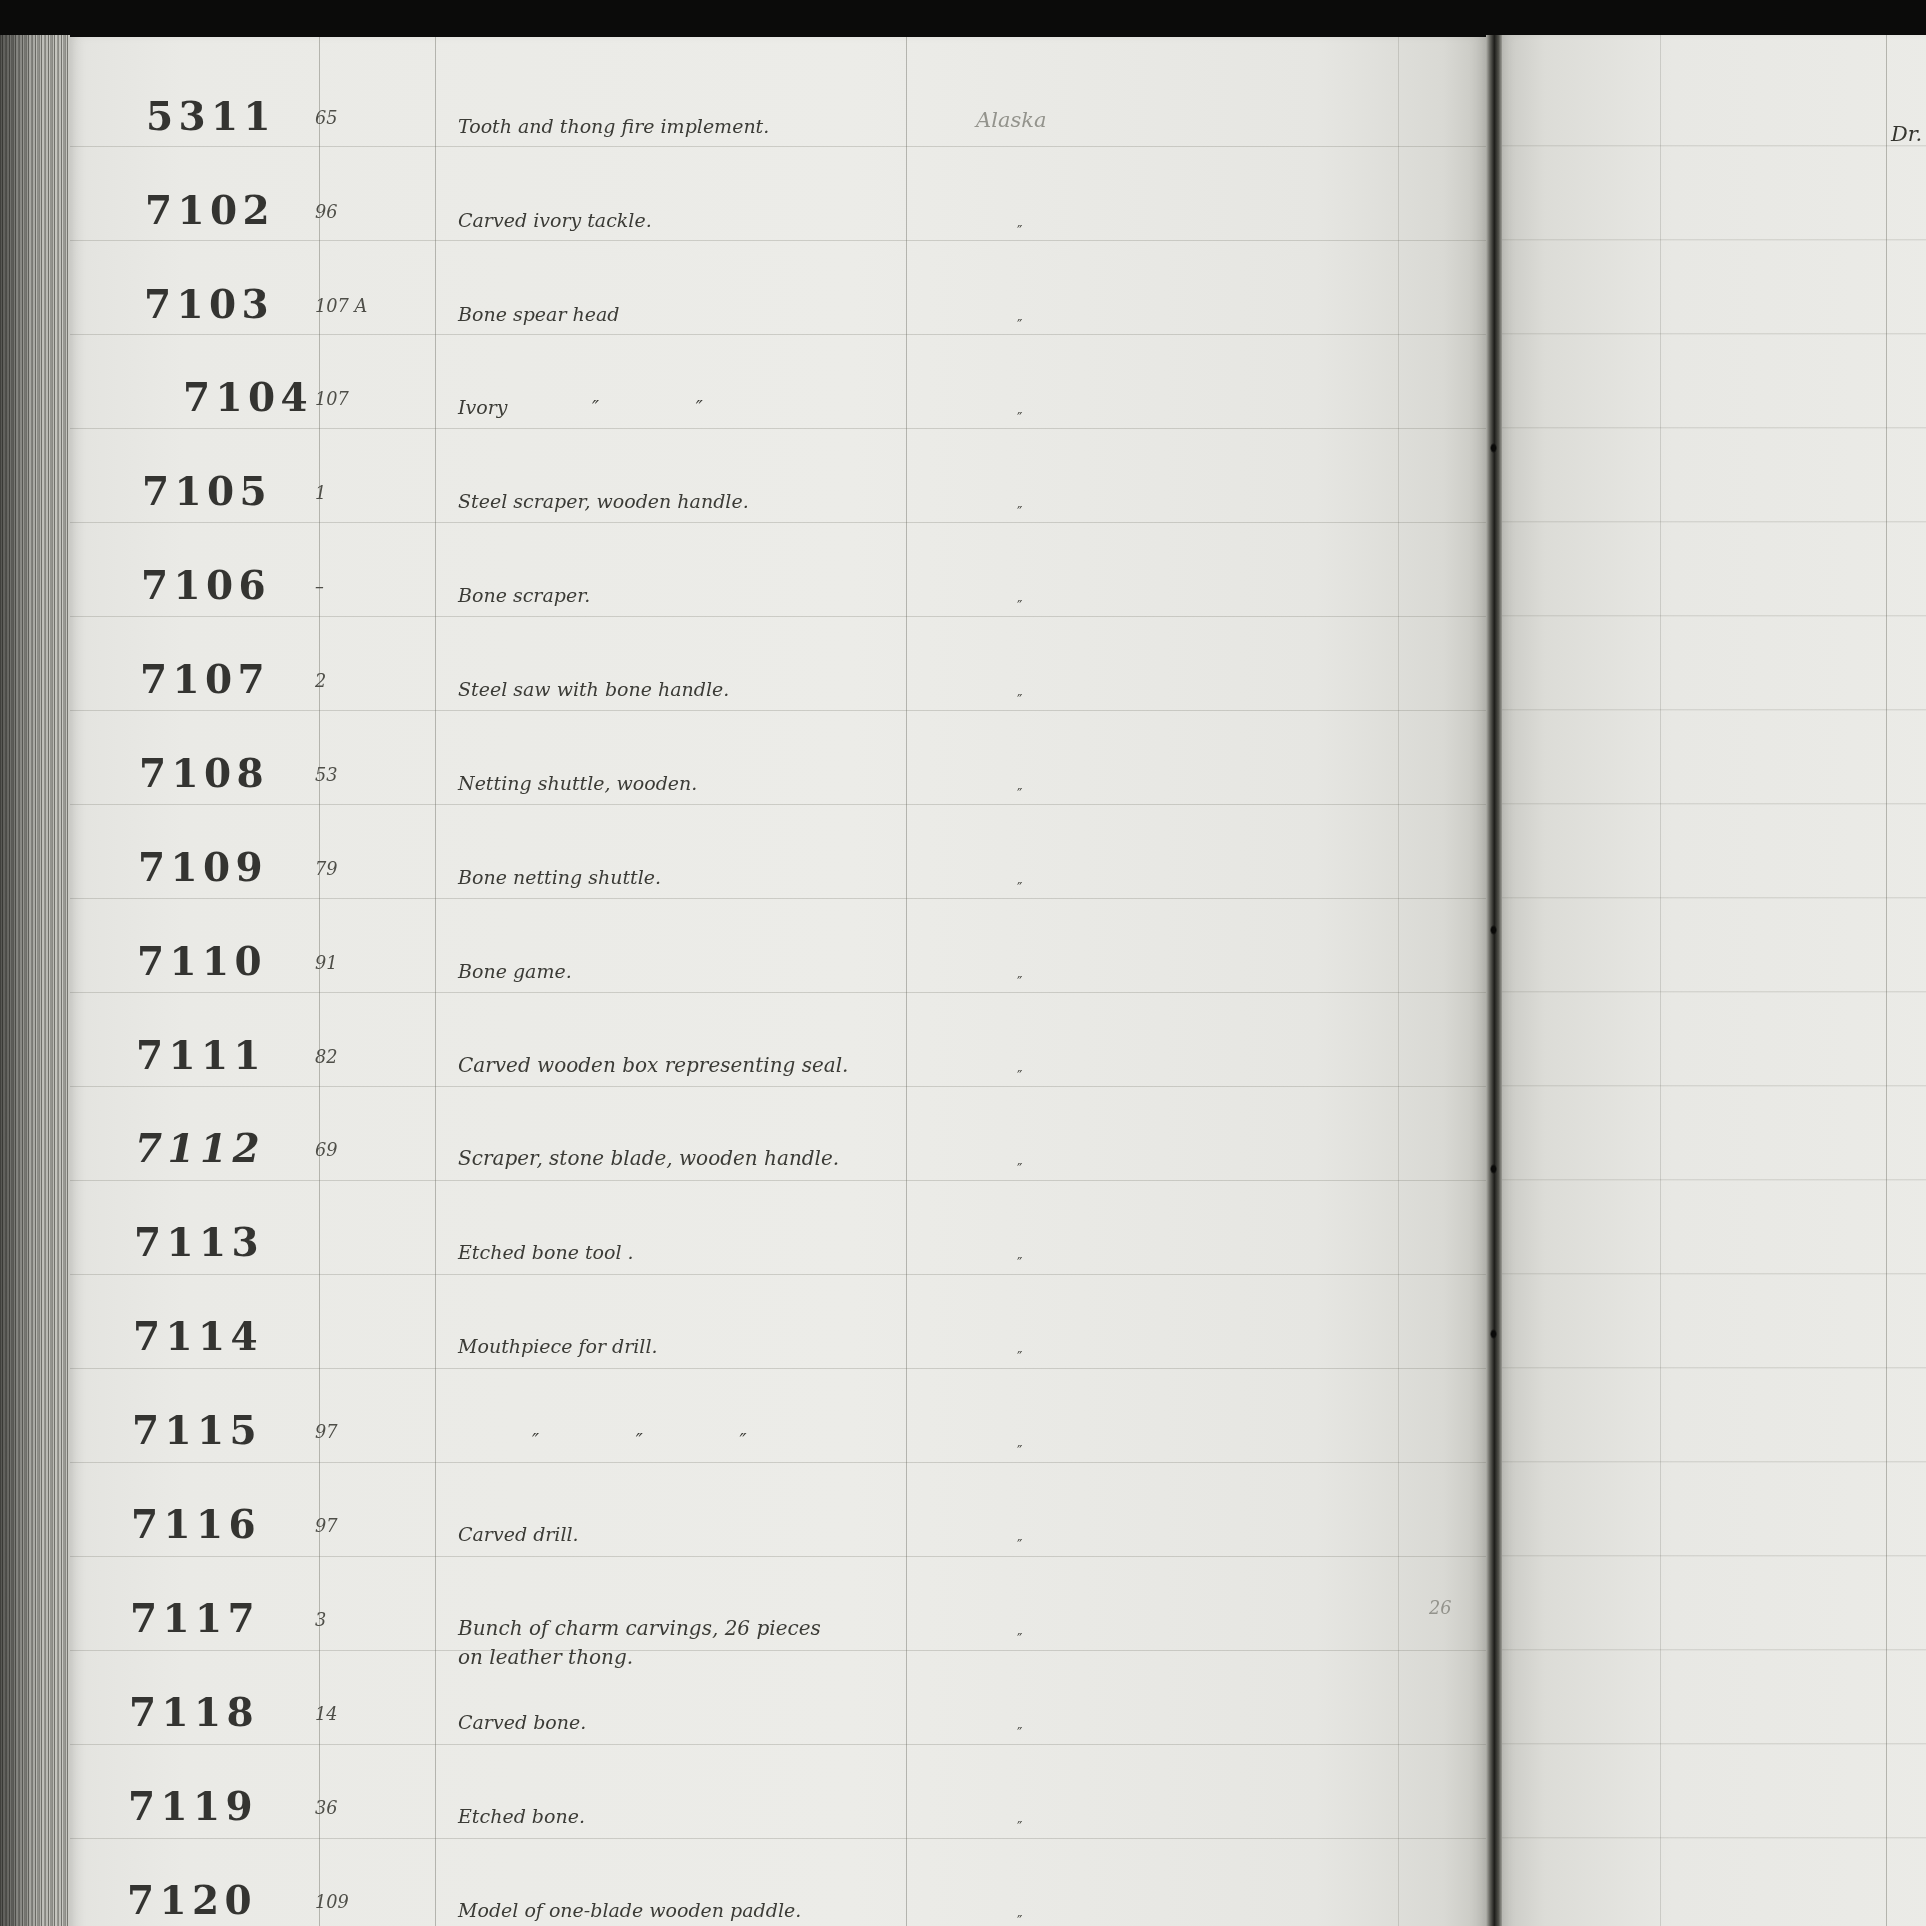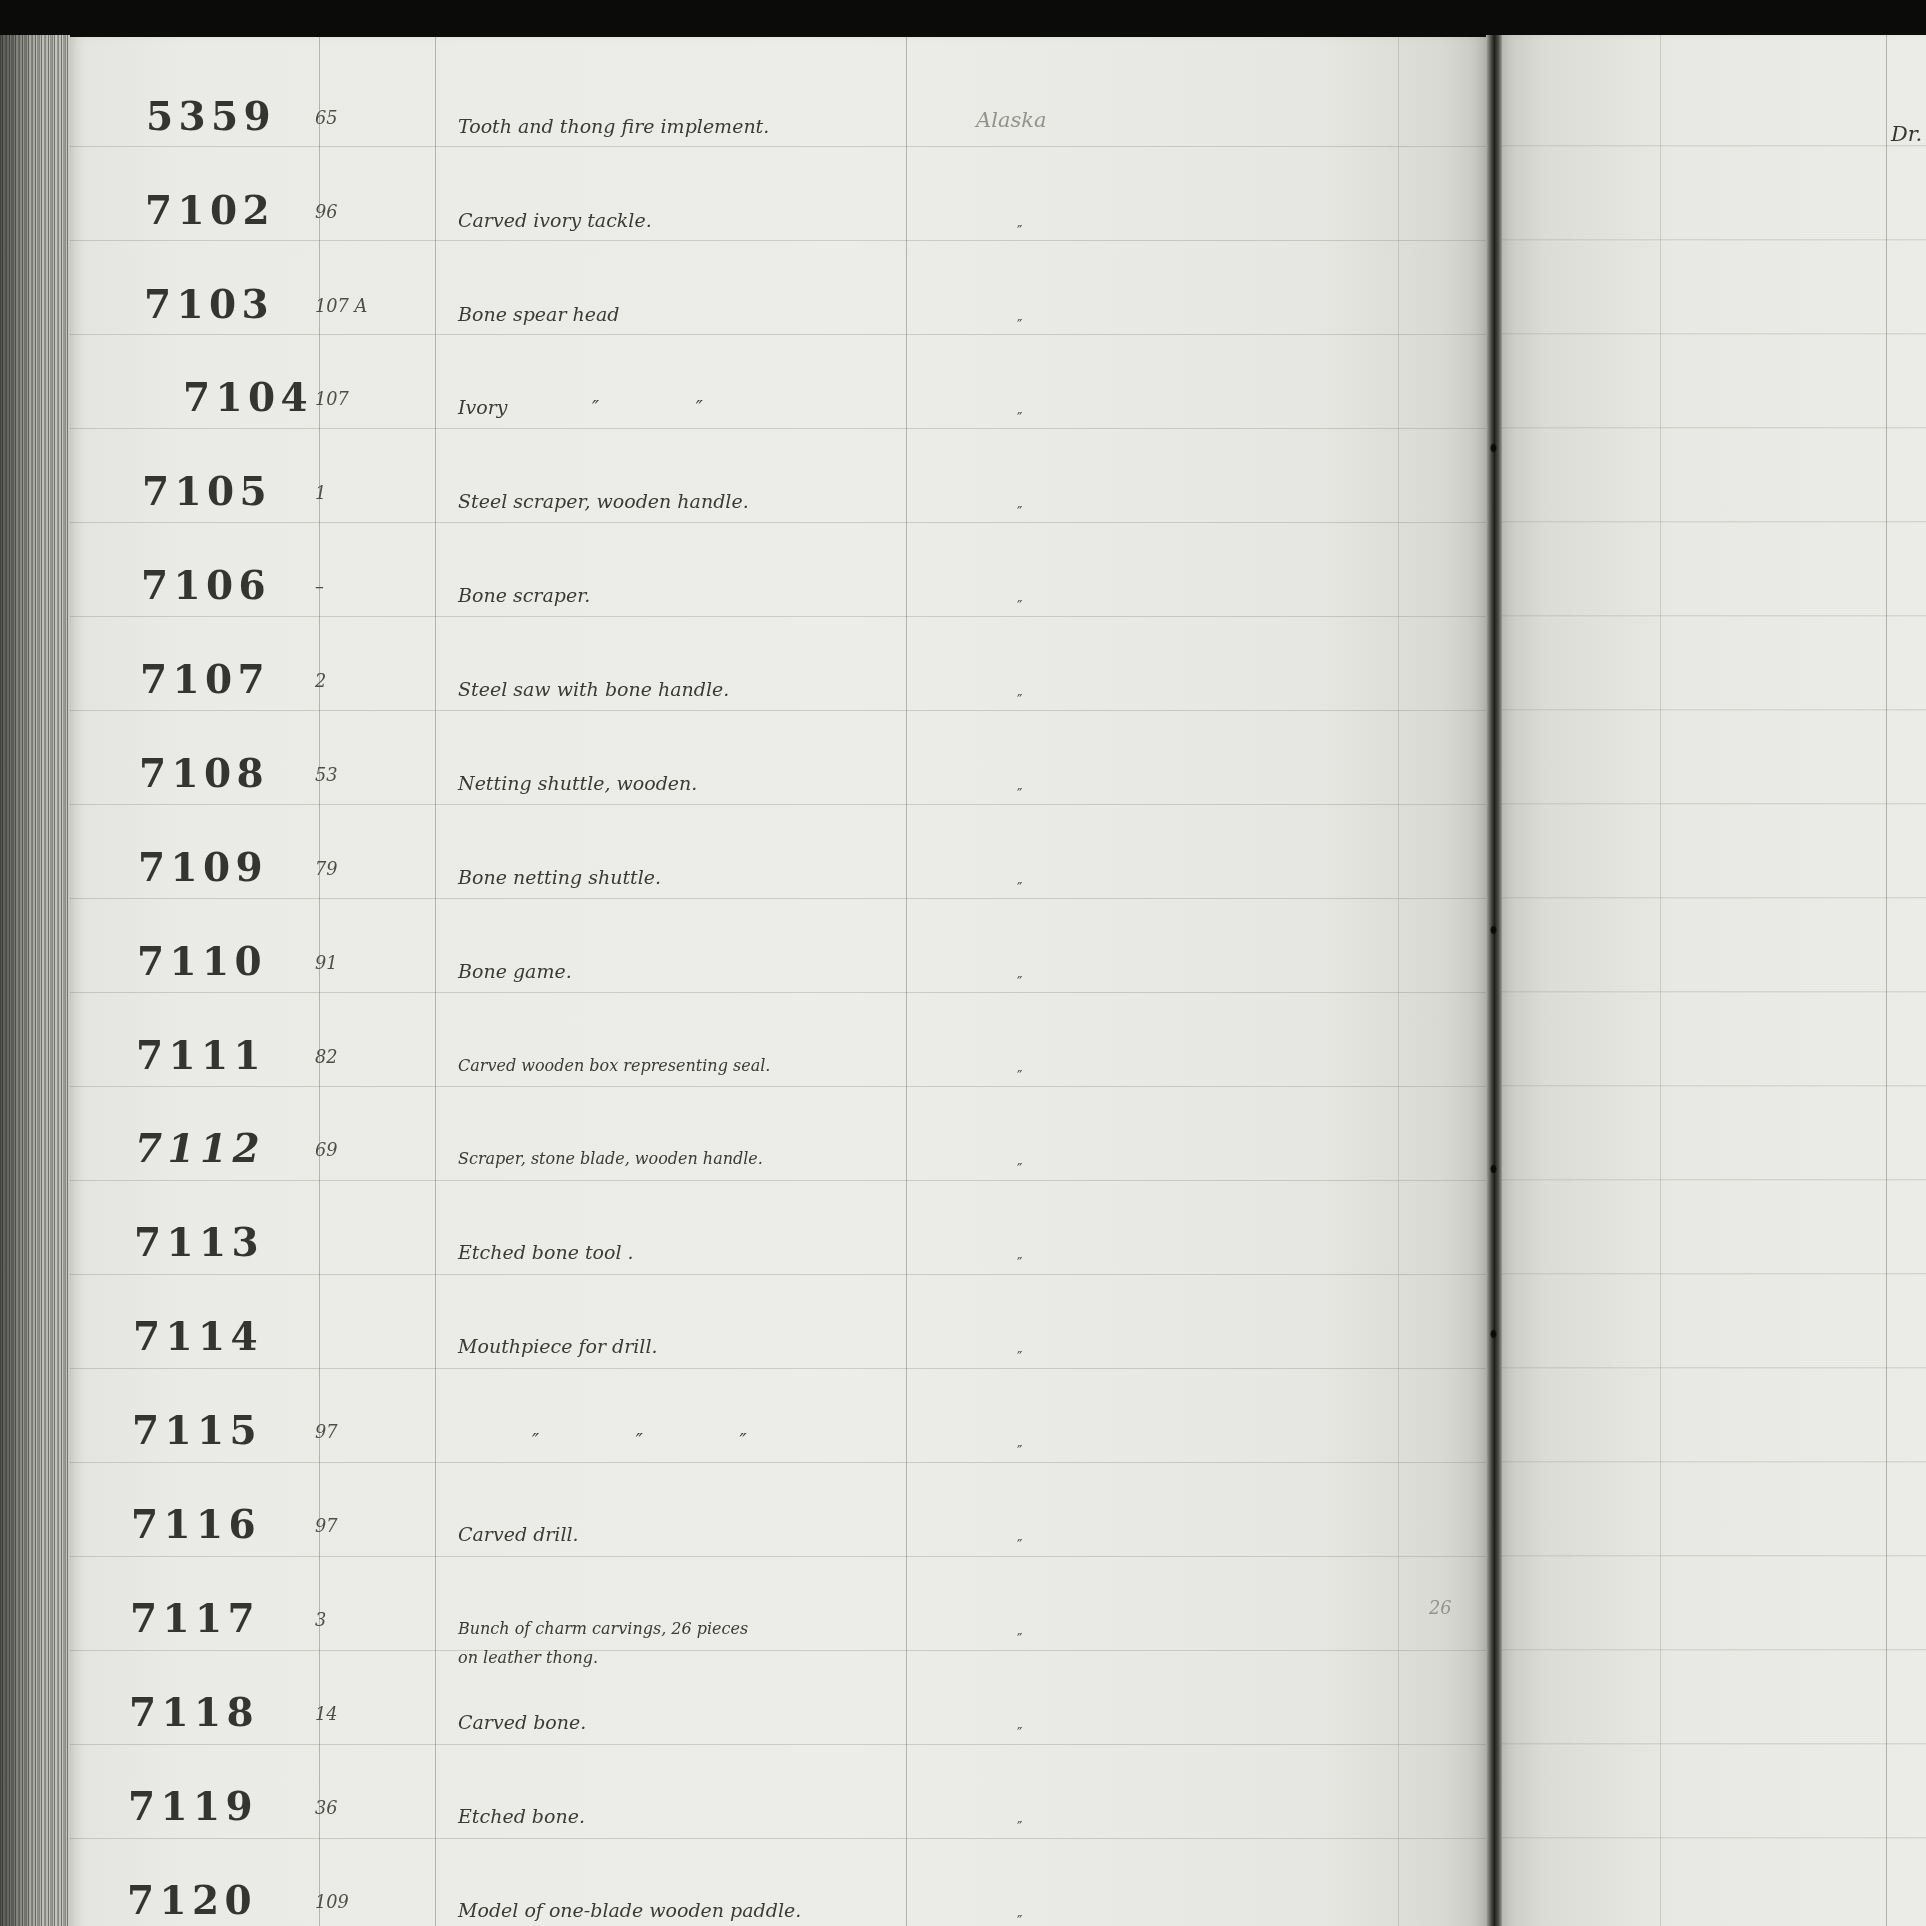--- a/index.html
+++ b/index.html
@@ -44,21 +44,21 @@
   .stamp{font-weight:700;font-size:39px;line-height:39px;letter-spacing:5.4px;
          color:rgba(26,26,24,.88);filter:blur(0.3px);top:29px;}
   .suffix{font-weight:700;font-size:15.4px;line-height:15.4px;letter-spacing:1.2px;
           color:rgba(30,30,27,.85);filter:blur(0.2px);left:259px;top:65px;}
   .hand{font-style:italic;color:#3b3b36;filter:blur(0.1px);}
   .orig{left:315px;top:40px;width:119px;text-align:center;font-style:italic;
         font-size:17.7px;line-height:21.6px;color:#4e4e48;filter:blur(0.1px);}
   .orig sup{font-size:11.6px;letter-spacing:1.5px;}
   .desc1{left:458px;top:47px;font-size:19px;line-height:23px;}
   .desc2{left:458px;top:76px;font-size:19px;line-height:23px;}
-  .row.small .desc1,.row.small .desc2{font-size:16px;}
+  .row.small .desc1,.row.small .desc2{font-size:20px;}
   .row.indent .desc1{left:532px;}
   .pencil{color:#93938c;margin-left:28px;}
   .loc-first{left:948px;top:40px;font-size:21px;line-height:25px;}
   .qty{left:1401px;top:28.5px;font-size:17.7px;line-height:19px;text-align:right;}
   .col-first{left:1891px;top:54px;font-size:21px;line-height:25px;color:#35352f;}
   .ditto{font-size:14.6px;line-height:14.6px;color:#4a4a44;filter:blur(0.1px);}
   .loc-ditto{left:1017px;top:62px;}
   .note{left:2472px;top:58px;font-size:15.4px;line-height:18.5px;color:#33332e;}
 </style>
 </head>
@@ -82,21 +82,21 @@
   <div class="vline" style="left:319px;top:37px;height:2398px"></div>
   <div class="vline" style="left:435px;top:37px;height:2398px"></div>
   <div class="vline" style="left:906px;top:37px;height:2398px"></div>
   <div class="vline faint" style="left:1398px;top:37px;height:2398px"></div>
 
   <div class="vline faint" style="left:1660px;top:35px;height:2402px"></div>
   <div class="vline" style="left:1886px;top:35px;height:2402px"></div>
 
   <div id="rows-layer">
       <div class="row" style="top: 68px;">
-    <span class="stamp" style="left: 146px;">5359</span>
+    <span class="stamp" style="left: 146px;">5311</span>
     <span class="suffix"></span>
     <span class="orig hand"><span class="orig-base">65</span><sup class="orig-sup"></sup></span>
     <span class="desc1 hand">Tooth and thong fire implement.</span>
     <span class="desc2 hand"></span>
     <span class="locality loc-first hand pencil">Alaska</span>
     <span class="qty hand pencil"></span>
     <span class="collector col-first hand">Dr. H. M. W. Edmonds.</span>
 
     <span class="note hand"></span>
   </div>

